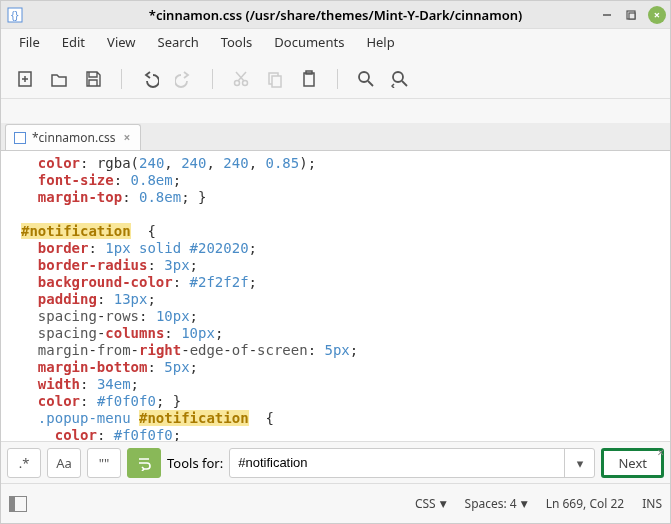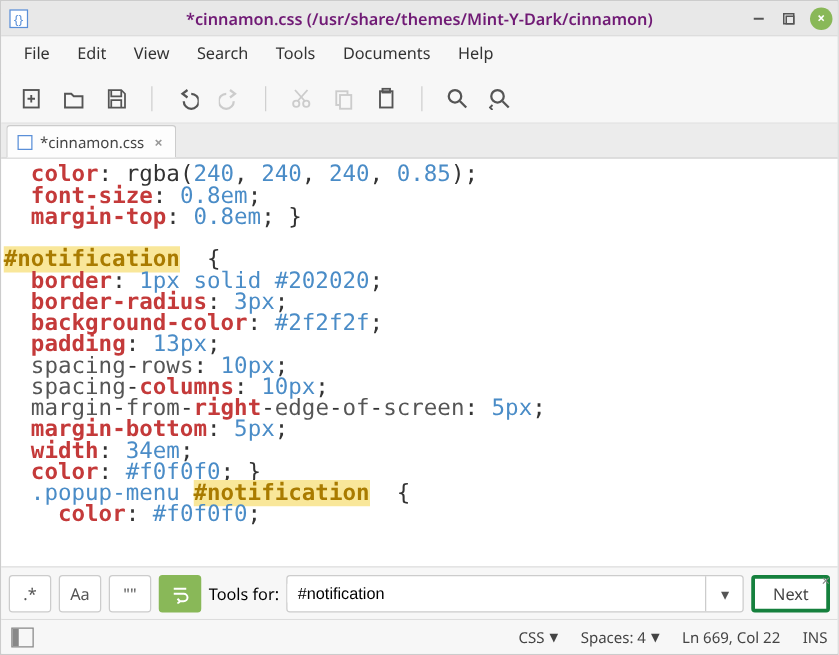--- a/index.html
+++ b/index.html
@@ -1,68 +1,68 @@
 <!DOCTYPE html>
 <html><head>
 <meta charset="utf-8">
 <style>
 * { box-sizing: border-box; margin: 0; padding: 0; }
 body { font-family: "Noto Sans", "DejaVu Sans", sans-serif; font-size: 13px; background: #f0f0f0; }
 .window { width: 671px; height: 524px; background: #f7f7f7; display: flex; flex-direction: column; border: 1px solid #ccc; }
 
 
 .titlebar { height: 28px; display: flex; align-items: center; position: relative; background: #e8e8e8; border-bottom: 1px solid #ddd; }
-.titlebar-title { text-align: center; font-size: 13px; color: #701a75; font-weight: 600; position: absolute; left: 0; right: 0;}
+.titlebar-title { text-align: center; font-size: 13px; color: #000000; font-weight: 600; position: absolute; left: 0; right: 0;}
 .titlebar-icon { width: 16px; height: 16px; margin-left: 6px; z-index:1;}
 .win-controls { position: absolute; right: 4px; display: flex; gap: 10px; align-items: center; z-index:1;}
 .win-btn { width: 14px; height: 14px; display: flex; align-items: center; justify-content: center; color: #555; cursor: pointer; }
 .close-btn { width: 18px; height: 18px; border-radius: 50%; background: #89b858; color: #fff; font-size: 11px; font-weight:bold;}
 
 
 .menubar { height: 30px; display: flex; padding: 0 8px; gap: 2px; background: #f7f7f7;}
 .menu-item { padding: 4px 10px; color: #333; cursor: pointer; }
 
 
 .toolbar { height: 40px; display: flex; align-items: center; padding: 0 10px; gap: 6px; background: #f7f7f7; border-bottom: 1px solid #e0e0e0;}
 .tb-btn { width: 28px; height: 28px; display: flex; align-items: center; justify-content: center; color: #555; cursor: pointer; }
 .tb-btn.disabled { color: #bbb; }
 .sep { width: 1px; height: 20px; background: #d0d0d0; margin: 0 8px; }
 
 
 .banner { height: 34px; background: #e24b4b; color: #fff; display: flex; align-items: center; padding: 0 10px; font-size: 13px; }
 
 
-.tabbar { height: 28px; background: #ececec; border-bottom: 1px solid #ccc; display: flex; align-items: flex-end; padding-left: 4px;}
+.tabbar { height: 28px; background: #ececec; border-bottom: 1px solid #ccc; display: flex; align-items: flex-end; padding-left: 4px; margin-top: 24px;}
 .tab { background: #fdfdfd; border: 1px solid #ccc; border-bottom: none; border-radius: 3px 3px 0 0; padding: 4px 8px; display: flex; align-items: center; gap: 6px; font-size: 12px; color: #444; cursor: pointer;}
 .tab-icon { width: 12px; height: 12px; border: 1px solid #5a8fd8; background: #fff; display:inline-block;}
 .tab-close { color: #999; font-weight:bold; cursor:pointer; padding:0 2px;}
 
 
-.editor { flex: 1; background: #fff; overflow: hidden; font-family: "DejaVu Sans Mono", "Courier New", monospace; font-size: 18px; line-height: 17px; padding: 4px 2px; white-space: pre; position:relative;}
+.editor { flex: 1; background: #fff; overflow: hidden; font-family: "DejaVu Sans Mono", "Courier New", monospace; font-size: 14px; line-height: 17px; padding: 4px 20px; white-space: pre; position:relative;}
 .tok-prop { color: #c43a3a; font-weight: bold; }
 .tok-punc { color: #333; }
 .tok-func { color: #333; }
 .tok-num { color: #4a8cc7; }
 .tok-col { color: #4a8cc7; }
 .tok-hl { background: #f9e79a; color: #a97b00; font-weight:bold; }
 .tok-plain { color: #555; }
 .tok-class { color: #4a8cc7; }
 
 
 .searchbar { height: 42px; border-top: 1px solid #ddd; background: #f7f7f7; display: flex; align-items: center; padding: 0 6px; gap: 6px; position:relative;}
 .sq-btn { width: 34px; height: 30px; border: 1px solid #ccc; background: #fff; border-radius: 3px; display: flex; align-items: center; justify-content: center; color: #555; cursor: pointer; font-size:13px;}
 .sq-btn.active { background: #89b858; color: #fff; border-color: #89b858;}
 .search-input-wrap { flex:1; display:flex; align-items:center; border:1px solid #ccc; border-radius:3px; background:#fff; height:30px;}
 .search-input { flex:1; border:none; outline:none; padding:0 8px; font-size:13px;}
 .dd-btn { width:30px; border-left:1px solid #ccc; display:flex; align-items:center; justify-content:center; color:#555; cursor:pointer; height:100%;}
 .nav-btn { padding: 0 14px; height:30px; border:3px solid #15803d; background:#fff; border-radius:3px; display:flex; align-items:center; color:#444; cursor:pointer; font-size:13px;}
 .close-search { position:absolute; right:6px; top:2px; font-size:12px; color:#888; cursor:pointer;}
 
 
-.statusbar { height: 28px; border-top: 1px solid #ddd; background: #f7f7f7; display: flex; align-items: center; padding: 0 8px; gap: 18px; font-size: 12px; color: #444;}
+.statusbar { height: 40px; border-top: 1px solid #ddd; background: #f7f7f7; display: flex; align-items: center; padding: 0 8px; gap: 18px; font-size: 12px; color: #444;}
 .statusbar .spacer { flex:1; }
 .side-btn { width:18px; height:16px; border:1px solid #888; display:flex; cursor:pointer;}
 .side-btn::before { content:""; width:5px; background:#888; }
 .stat-item { display:flex; align-items:center; gap:4px; cursor:pointer;}
 .dd-arrow { font-size:9px; }
 
 svg { display:block; }
 </style>
 </head>
 <body>

